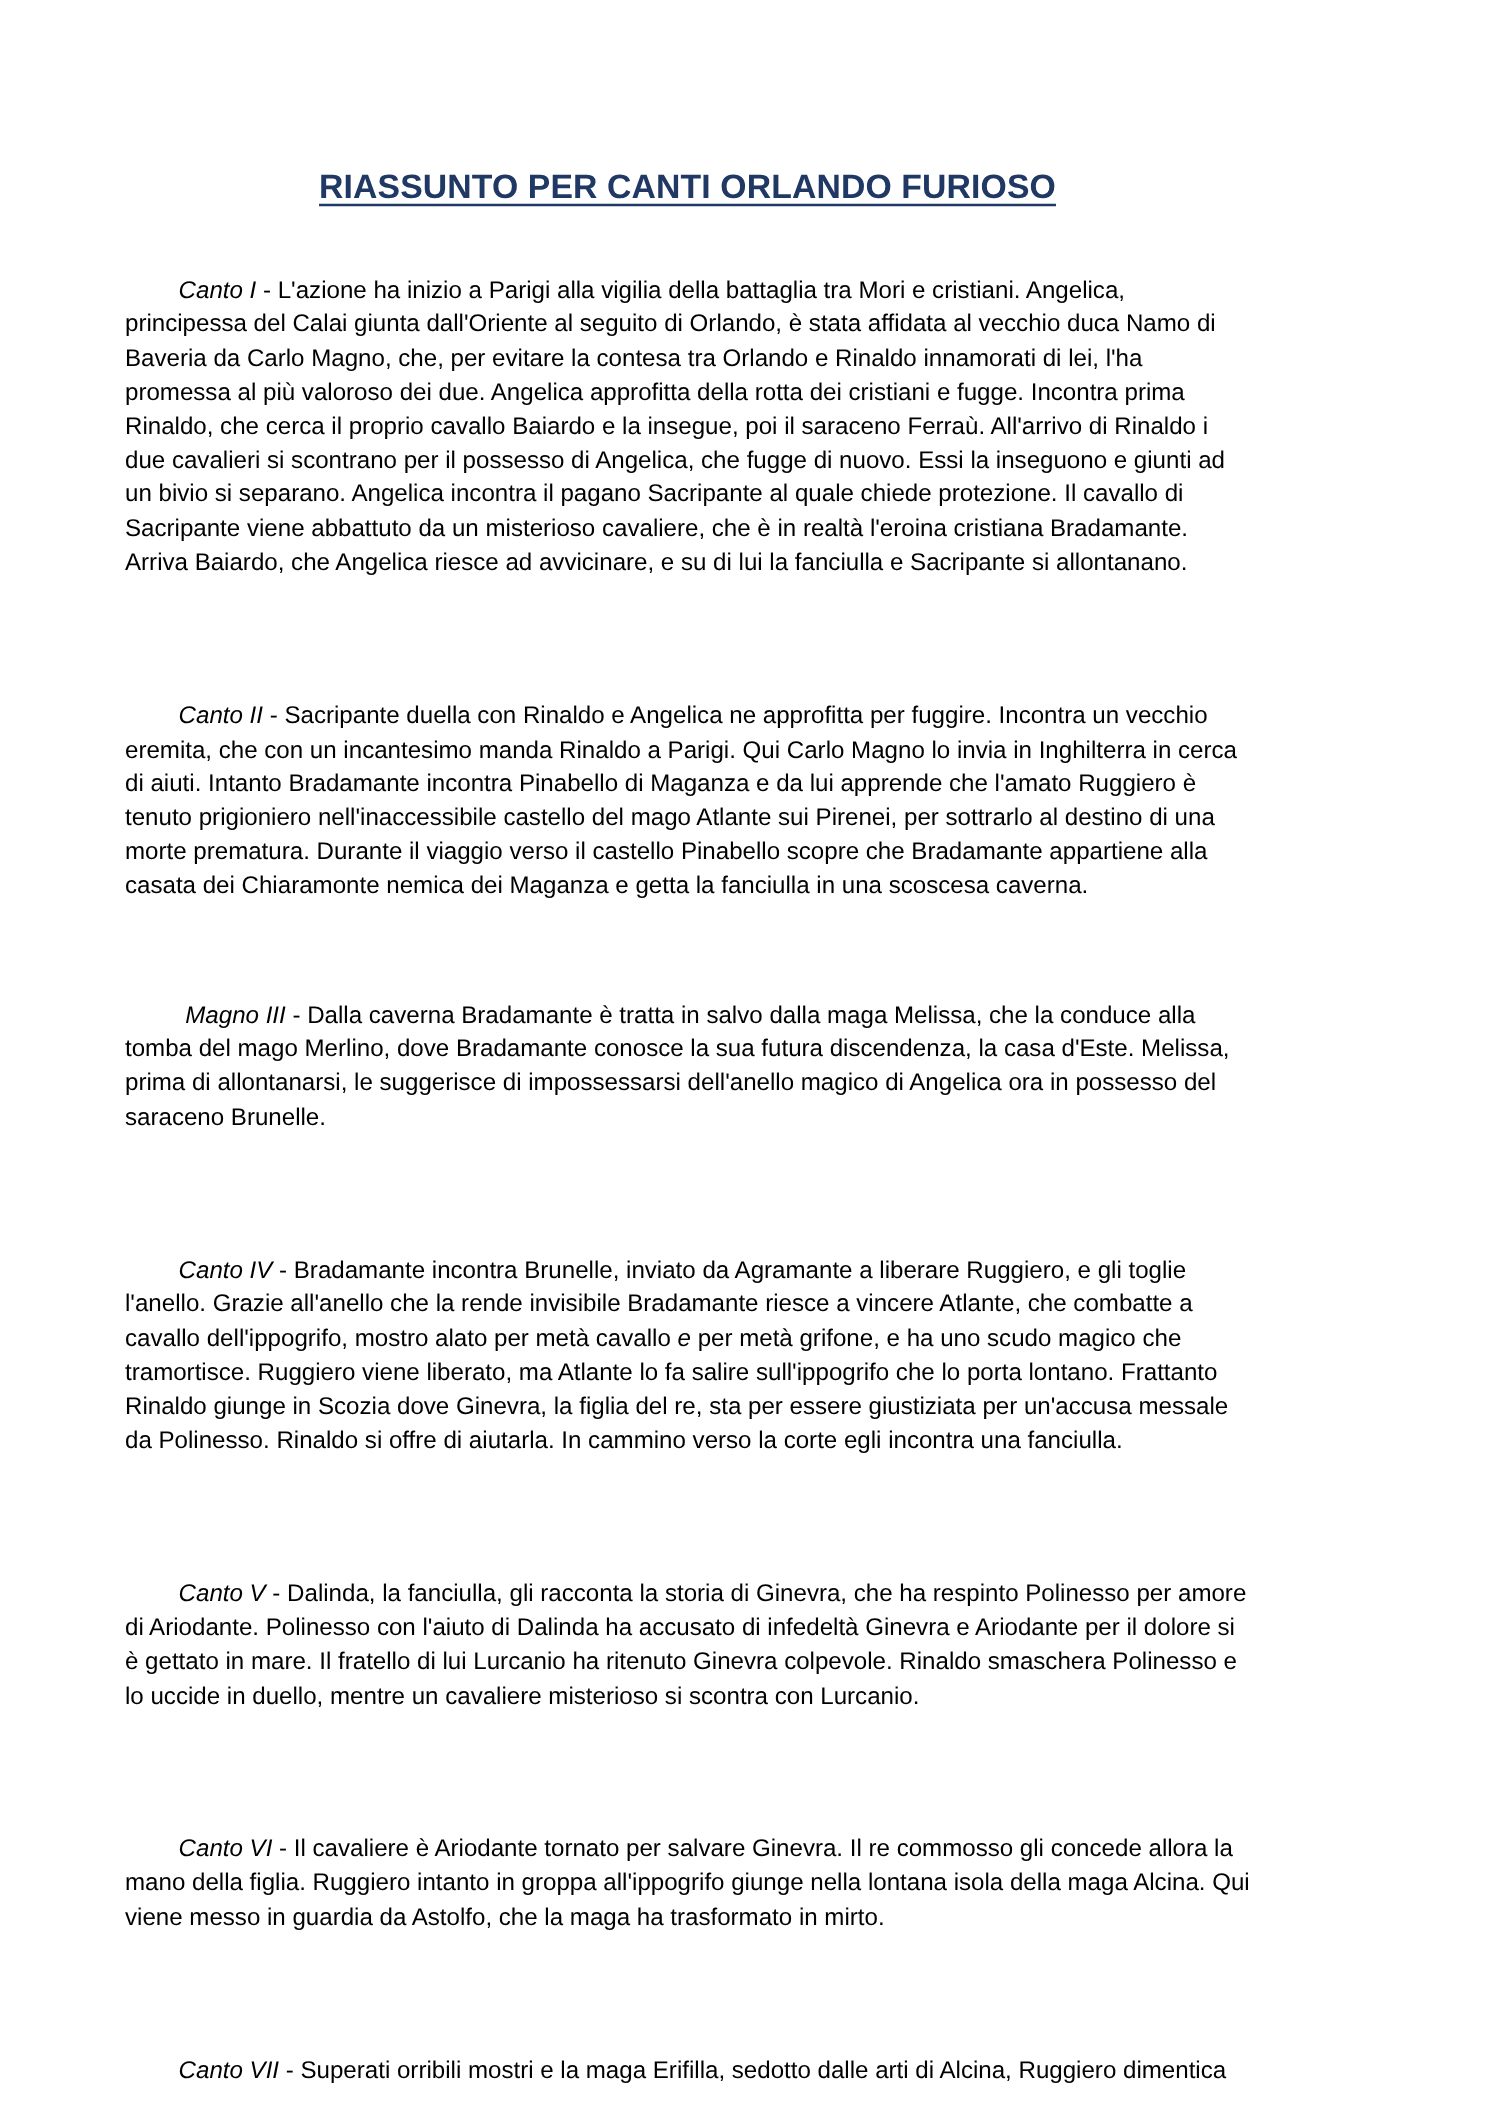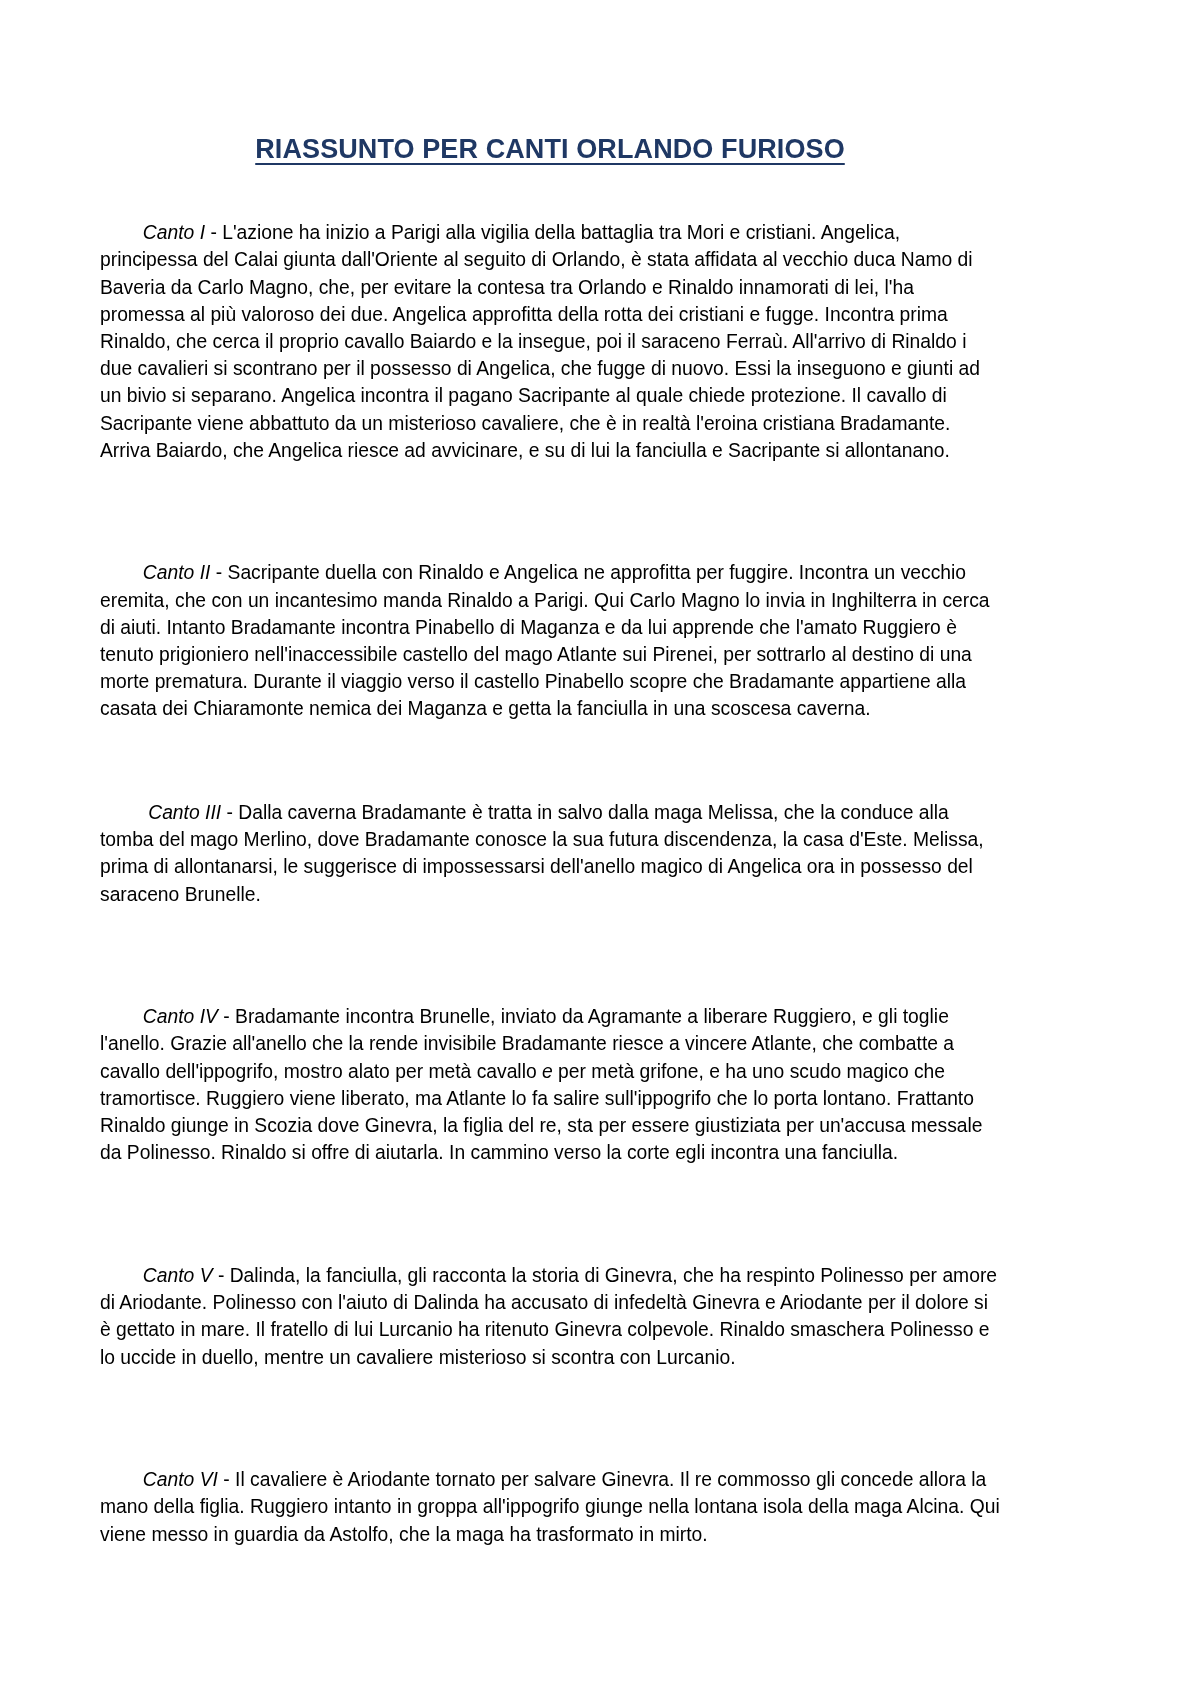--- a/index.html
+++ b/index.html
@@ -89,21 +89,21 @@
         <span class="canto-label">Canto I</span><span> - </span><span>L'azione ha inizio a Parigi alla vigilia della battaglia tra Mori e cristiani. Angelica, principessa del Calai giunta dall'Oriente al seguito di Orlando, è stata affidata al vecchio duca Namo di Baveria da Carlo Magno, che, per evitare la contesa tra Orlando e Rinaldo innamorati di lei, l'ha promessa al più valoroso dei due. Angelica approfitta della rotta dei cristiani e fugge. Incontra prima Rinaldo, che cerca il proprio cavallo Baiardo e la insegue, poi il saraceno Ferraù. All'arrivo di Rinaldo i due cavalieri si scontrano per il possesso di Angelica, che fugge di nuovo. Essi la inseguono e giunti ad un bivio si separano. Angelica incontra il pagano Sacripante al quale chiede protezione. Il cavallo di Sacripante viene abbattuto da un misterioso cavaliere, che è in realtà l'eroina cristiana Bradamante. Arriva Baiardo, che Angelica riesce ad avvicinare, e su di lui la fanciulla e Sacripante si allontanano.</span>
       </p>
 
       <span class="spacer-gap"></span>
 
       <p class="para">
         <span class="canto-label">Canto II</span><span> - </span><span>Sacripante duella con Rinaldo e Angelica ne approfitta per fuggire. Incontra un vecchio eremita, che con un incantesimo manda Rinaldo a Parigi. Qui Carlo Magno lo invia in Inghilterra in cerca di aiuti. Intanto Bradamante incontra Pinabello di Maganza e da lui apprende che l'amato Ruggiero è tenuto prigioniero nell'inaccessibile castello del mago Atlante sui Pirenei, per sottrarlo al destino di una morte prematura. Durante il viaggio verso il castello Pinabello scopre che Bradamante appartiene alla casata dei Chiaramonte nemica dei Maganza e getta la fanciulla in una scoscesa caverna.</span>
       </p>
 
       <p class="para">
-        <span> </span><span class="canto-label">Canto III</span><span> - </span><span>Dalla caverna Bradamante è tratta in salvo dalla maga Melissa, che la conduce alla tomba del mago Merlino, dove Bradamante conosce la sua futura discendenza, la casa d'Este. Melissa, prima di allontanarsi, le suggerisce di impossessarsi dell'anello magico di Angelica ora in possesso del saraceno Brunelle.</span>
+        <span> </span><span class="canto-label">Magno III</span><span> - </span><span>Dalla caverna Bradamante è tratta in salvo dalla maga Melissa, che la conduce alla tomba del mago Merlino, dove Bradamante conosce la sua futura discendenza, la casa d'Este. Melissa, prima di allontanarsi, le suggerisce di impossessarsi dell'anello magico di Angelica ora in possesso del saraceno Brunelle.</span>
       </p>
 
       <span class="spacer-gap"></span>
 
       <p class="para">
         <span class="canto-label">Canto IV</span><span> - </span><span>Bradamante incontra Brunelle, inviato da Agramante a liberare Ruggiero, e gli toglie l'anello. Grazie all'anello che la rende invisibile Bradamante riesce a vincere Atlante, che combatte a cavallo dell'ippogrifo, mostro alato per metà cavallo </span><span class="ital">e</span><span> per metà grifone, e ha uno scudo magico che tramortisce. Ruggiero viene liberato, ma Atlante lo fa salire sull'ippogrifo che lo porta lontano. Frattanto Rinaldo giunge in Scozia dove Ginevra, la figlia del re, sta per essere giustiziata per un'accusa messale da Polinesso. Rinaldo si offre di aiutarla. In cammino verso la corte egli incontra una fanciulla.</span>
       </p>
 
       <span class="spacer-gap"></span>
 
@@ -112,16 +112,19 @@
       </p>
 
       <span class="spacer-gap"></span>
 
       <p class="para">
         <span class="canto-label">Canto VI</span><span> - </span><span>Il cavaliere è Ariodante tornato per salvare Ginevra. Il re commosso gli concede allora la mano della figlia. Ruggiero intanto in groppa all'ippogrifo giunge nella lontana isola della maga Alcina. Qui viene messo in guardia da Astolfo, che la maga ha trasformato in mirto.</span>
       </p>
 
       <span class="spacer-gap"></span>
 
+      <p class="para">
+        <span class="canto-label">Canto VII</span><span> - </span><span>Superati orribili mostri e la maga Erifilla, sedotto dalle arti di Alcina, Ruggiero dimentica</span>
+      </p>
 
     </div>
   </div>
 </div>
 
 </body></html>

